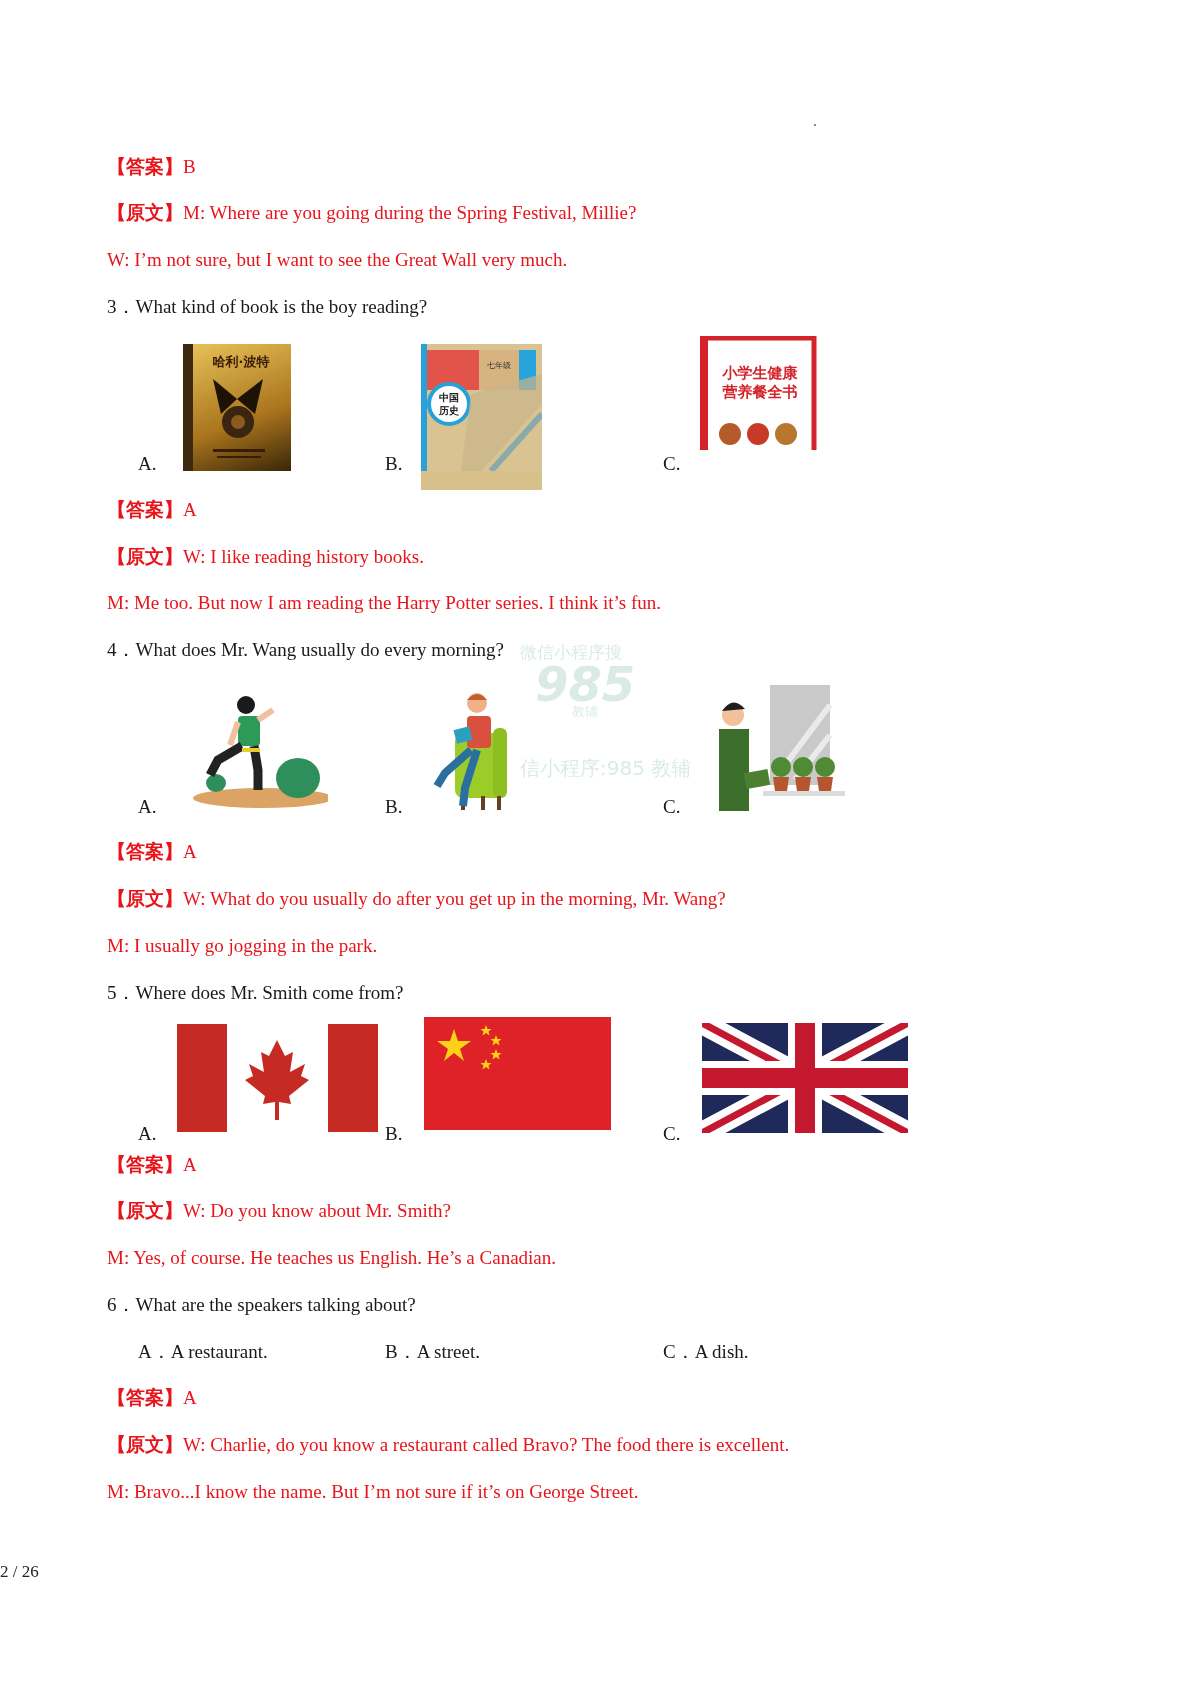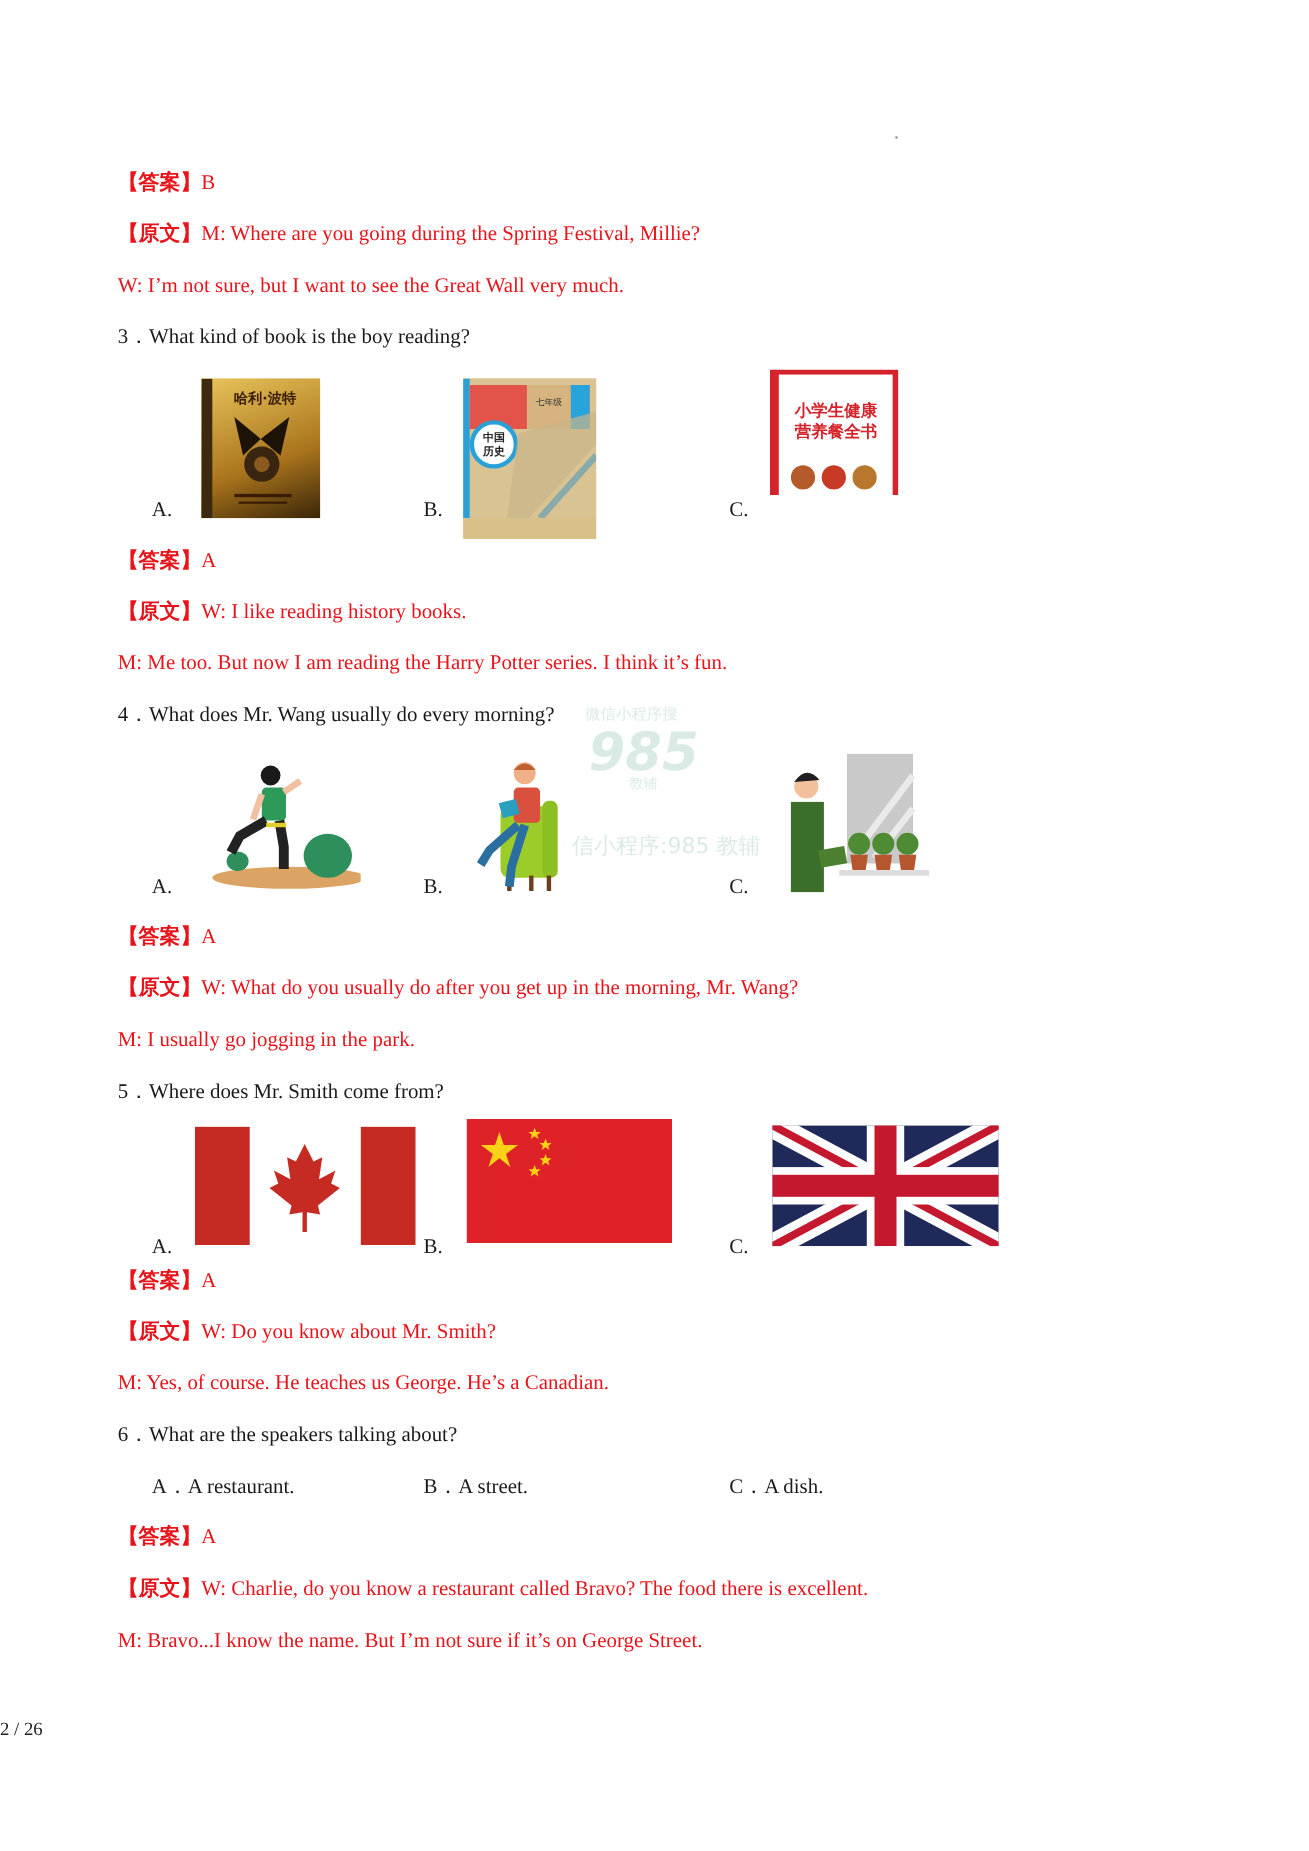--- a/index.html
+++ b/index.html
@@ -82,21 +82,21 @@
 </div>
 <div class="line red" style="top:545px">
   <span class="br">【原文】</span><span>W: I like reading history books.</span>
 </div>
 <div class="line red" style="top:591px">M: Me too. But now I am reading the Harry Potter series. I think it’s fun.</div>
 
 <div class="line blk" style="top:638px">
   <span>4．</span><span>What does Mr. Wang usually do every morning?</span>
 </div>
 
-<div class="wm" style="left:532px;top:641px;font-size:14px">微信小程序搜</div>
+<div class="wm" style="left:520px;top:641px;font-size:17px">微信小程序搜</div>
 <div class="wm" style="left:535px;top:656px;font-size:48px;font-weight:bold;font-style:italic;">985</div>
 <div class="wm" style="left:572px;top:703px;font-size:13px">教辅</div>
 <div class="wm" style="left:520px;top:755px;font-size:20px">信小程序:985 教辅</div>
 
 <div class="opt-label" style="left:138px;top:795px">A.</div>
 <div class="img" style="left:178px;top:690px;width:150px;height:120px;">
   <svg width="150" height="120" viewBox="0 0 150 120">
     <ellipse cx="85" cy="108" rx="70" ry="10" fill="#dca464"></ellipse>
     <ellipse cx="120" cy="88" rx="22" ry="20" fill="#2f8f5c"></ellipse>
     <ellipse cx="38" cy="93" rx="10" ry="9" fill="#2f8f5c"></ellipse>
@@ -192,21 +192,21 @@
     <rect x="0" y="45" width="206" height="20" fill="#c4182f"></rect>
   </svg>
 </div>
 
 <div class="line red" style="top:1153px">
   <span class="br">【答案】</span><span>A</span>
 </div>
 <div class="line red" style="top:1199px">
   <span class="br">【原文】</span><span>W: Do you know about Mr. Smith?</span>
 </div>
-<div class="line red" style="top:1246px">M: Yes, of course. He teaches us George. He’s a Canadian.</div>
+<div class="line red" style="top:1246px">M: Yes, of course. He teaches us English. He’s a Canadian.</div>
 
 <div class="line blk" style="top:1293px">
   <span>6．</span><span>What are the speakers talking about?</span>
 </div>
 <div class="opt-label" style="left:138px;top:1340px">
   <span>A．</span><span>A restaurant.</span>
 </div>
 <div class="opt-label" style="left:385px;top:1340px">
   <span>B．</span><span>A street.</span>
 </div>

